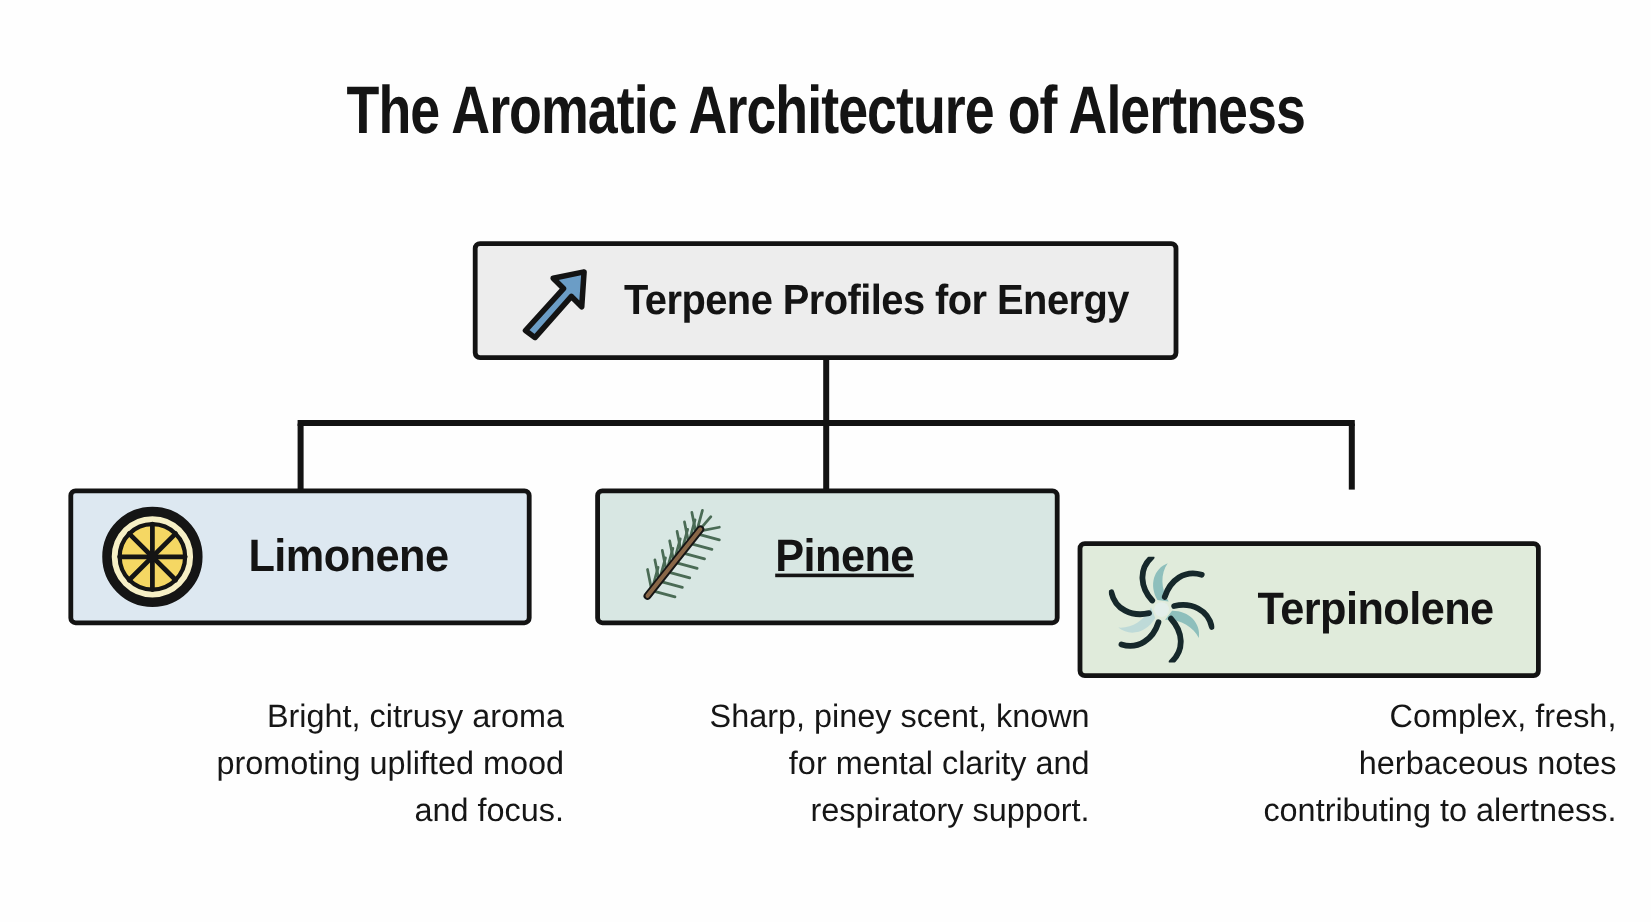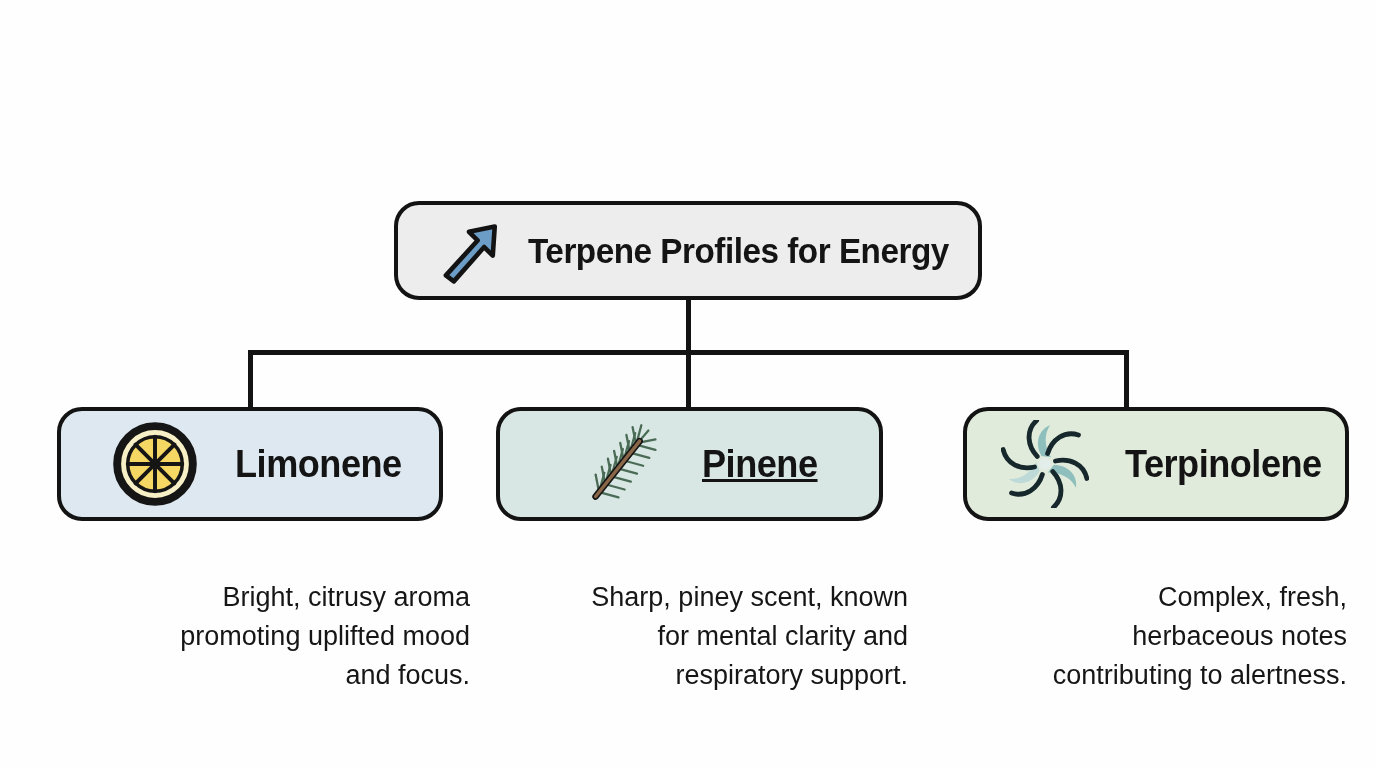--- a/index.html
+++ b/index.html
@@ -17,43 +17,42 @@
     position:absolute;top:64px;left:0;width:1376px;
     text-align:center;
     font-size:56px;font-weight:700;line-height:1.0;
     letter-spacing:-1px;white-space:nowrap;
   }
   .title > span{display:inline-block;transform:scaleX(0.80);transform-origin:50% 50%;}
 
   
   .node{
     position:absolute;
-    border:4px solid #131313;border-radius:25px;
+    border:4px solid #131313;border-radius:6px;
     display:flex;align-items:center;
     box-sizing:border-box;
-    justify-content:center;
   }
   .node .icon{flex:0 0 auto;display:block;}
   .node .label{
     font-weight:700;color:#141414;letter-spacing:-0.5px;white-space:nowrap;
     transform:scaleX(0.95);transform-origin:0 50%;
   }
 
   
   .node.root{left:394px;top:201px;width:588px;height:99px;background:#ededed;padding-left:30px;}
   .node.root .icon{width:66px;height:66px;}
   .node.root .label{font-size:35px;margin-left:26px;}
 
   
   .node.child{top:407px;height:114px;padding-left:22px;}
   .node.child .icon{width:88px;height:88px;}
   .node.child .label{font-size:38px;margin-left:36px;}
   #node-limonene{left:57px;width:386px;}
   #node-pinene{left:496px;width:387px;}
-  #node-terpinolene{left:963px;width:386px;}
+  #node-terpinolene{left:898px;width:386px;margin-top:44px;}
 
   
   .line{position:absolute;background:#131313;}
   .line.v-root{left:686px;top:298px;width:5px;height:54px;}
   .line.h-span{left:248px;top:350px;width:881px;height:5px;}
   .line.v-left{left:248px;top:353px;width:5px;height:55px;}
   .line.v-mid{left:686px;top:353px;width:5px;height:55px;}
   .line.v-right{left:1124px;top:353px;width:5px;height:55px;}
 
   
@@ -66,20 +65,23 @@
   }
   #desc-limonene{left:30px;}
   #desc-pinene{left:468px;}
   #desc-terpinolene{left:907px;}
 </style>
 </head>
 <body>
 
 <div class="stage">
 
+  <div class="title">
+    <span>The Aromatic Architecture of Alertness</span>
+  </div>
 
   <div class="node root" id="node-root" style="background-color: rgb(237, 237, 237);">
     <svg class="icon" viewBox="0 0 100 100">
       <path d="M89 13 L50 21 L63 34 L15 87 L27 96 L73 44 L86 57 Z" fill="#6b9dc6" stroke="#131313" stroke-width="7" stroke-linejoin="round"></path>
     </svg>
     <span class="label">Terpene Profiles for Energy</span>
   </div>
 
   <div class="line v-root"></div>
   <div class="line h-span"></div>

